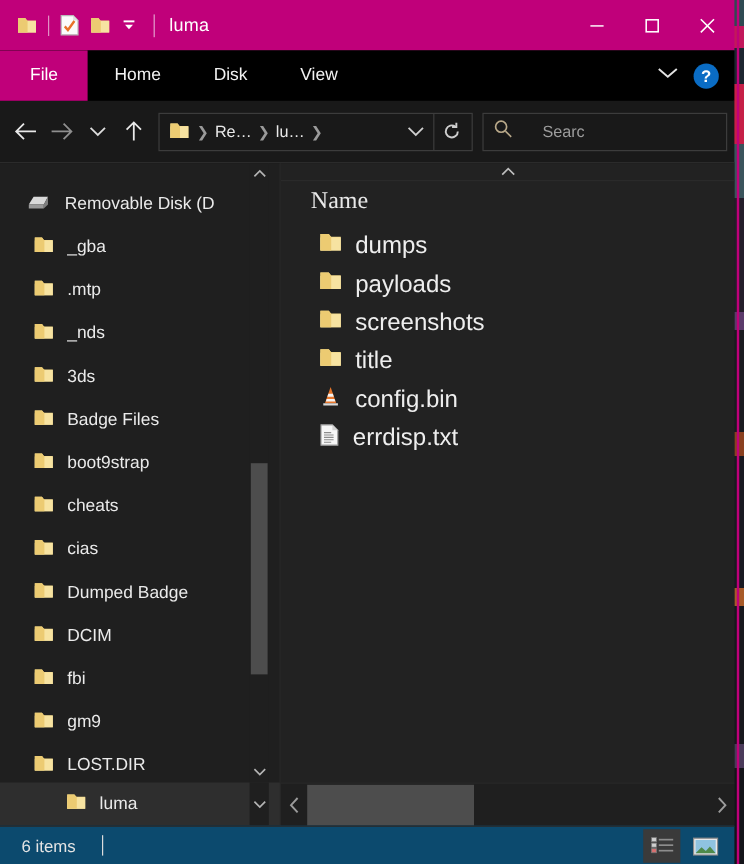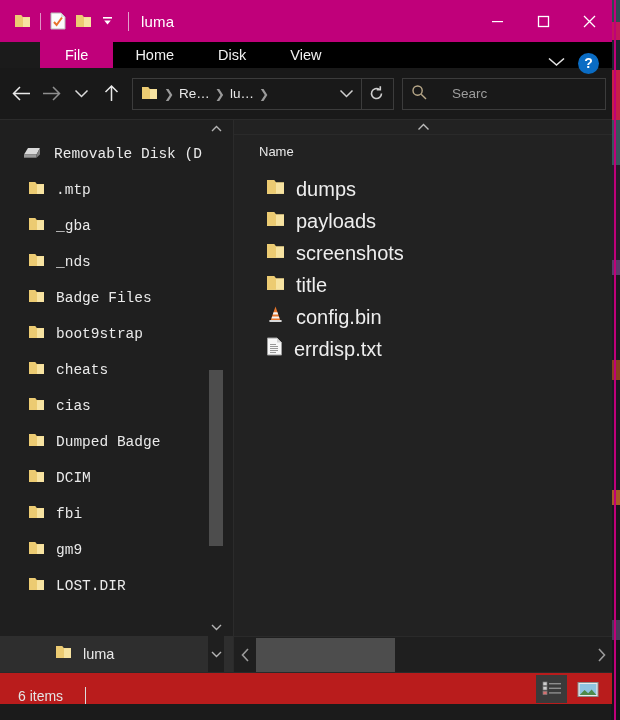--- a/index.html
+++ b/index.html
@@ -43,21 +43,21 @@
   .title-divider {
     width:1px; height:19px; background:#e39fcc; margin-left:14px;
   }
   .wincontrols { position:absolute; right:0; top:0; height:42px; display:flex; }
   .wc {
     width:46px; height:42px; display:flex; align-items:center; justify-content:center;
   }
 
   
   #ribbon {
-    height:26px; background:#000000; display:flex; align-items:stretch; position:relative;margin-left:40px;
+    height:42px; background:#000000; display:flex; align-items:stretch; position:relative;
   }
   .tab {
     display:flex; align-items:center; padding:0 22px; font-size:14.5px; color:#f2f2f2;
   }
   .tab.file { background:#c0007a; color:#fff; padding:0 25px; }
   .ribbon-right {
     position:absolute; right:8px; top:0; height:42px; display:flex; align-items:center; gap:12px;
   }
   .help-btn {
     width:21px; height:21px; border-radius:50%; background:#0a6cc4;
@@ -102,21 +102,21 @@
 
   
   #navpane {
     width:234px; background:#1f1f1f; position:relative; overflow:hidden;
     border-right:1px solid #2b2b2b;
   }
   .nav-scrollup {
     height:14px; display:flex; align-items:center; justify-content:center;
     color:#b8b8b8; font-size:10px;
   }
-  .nav-list { padding-top:2px;font-family:Liberation Mono, monospace; }
+  .nav-list { padding-top:2px; }
   .nav-item {
     height:36px; display:flex; align-items:center; padding-left:28px; gap:11px;
     font-size:14.5px; color:#eaeaea; white-space:nowrap;
   }
   .nav-item.root { padding-left:22px; }
   
   #nav-scrollbar {
     position:absolute; right:9px; top:0; width:16px; height:516px;
     background:#1f1f1f;
   }
@@ -133,21 +133,21 @@
   }
 
   
   #filepane { flex:1; background:#222222; position:relative; overflow:hidden; }
   .file-scrollup {
     height:15px; display:flex; align-items:center; justify-content:center;
     color:#bdbdbd; font-size:10px; border-bottom:1px solid #2a2a2a;
   }
   .col-header {
     height:32px; display:flex; align-items:center; padding-left:25px;
-    font-size:13px; color:#e8e8e8;
+    font-size:20px; color:#e8e8e8;font-family:Liberation Serif, serif;
   }
   .file-list { padding-top:6px; }
   .file-item {
     height:32px; display:flex; align-items:center; padding-left:32px; gap:11px;
     font-size:20px; color:#eeeeee; white-space:nowrap;
   }
 
   
   #bottomrow { display:flex; height:36px; background:#1f1f1f; }
   #bc-left {
@@ -172,21 +172,21 @@
     color:#9b9b9b; font-size:13px;
   }
   .hs-arrow.right { position:absolute; right:0; top:0; }
   #hs-track { flex:1; height:36px; position:relative; }
   #hs-thumb {
     position:absolute; left:0; top:1px; width:139px; height:34px; background:#4d4d4d;
   }
 
   
   #statusbar {
-    height:32px; background:#b91c1c; display:flex; align-items:flex-end;
+    height:32px; background:#0c4a6e; display:flex; align-items:center;
     padding-left:18px; position:relative; border-top:1px solid #2a2a2a;
   }
   .status-text { font-size:14px; color:#e4e4e4; }
   .status-caret { width:1px; height:17px; background:#dcdcdc; margin-left:22px; }
   .view-btns { position:absolute; right:9px; top:0; height:32px; display:flex; gap:5px; align-items:center; }
   .view-btn {
     width:31px; height:28px; display:flex; align-items:center; justify-content:center;
   }
   .view-btn.active { background:#3a3a3a; }
 </style>
@@ -342,37 +342,45 @@
           </span>
           <span>Removable Disk (D</span>
         </div>
 
         <div class="nav-item">
           <span><svg width="17" height="15" viewBox="0 0 17 15">
                 <path d="M1 1h6l1.6 2H16v10H1z" fill="#f2d98a"></path>
                 <path d="M1 3.4h7.6L16 3.4v9.6H1z" fill="#f7e3a1"></path>
                 <path d="M1 1h6l1.6 2H9V13H1z" fill="#eccb72"></path>
               </svg></span>
+          <span>_gba</span>
+        </div>
+        <div class="nav-item">
+          <span><svg width="17" height="15" viewBox="0 0 17 15">
+                <path d="M1 1h6l1.6 2H16v10H1z" fill="#f2d98a"></path>
+                <path d="M1 3.4h7.6L16 3.4v9.6H1z" fill="#f7e3a1"></path>
+                <path d="M1 1h6l1.6 2H9V13H1z" fill="#eccb72"></path>
+              </svg></span>
           <span>.mtp</span>
         </div>
         <div class="nav-item">
           <span><svg width="17" height="15" viewBox="0 0 17 15">
                 <path d="M1 1h6l1.6 2H16v10H1z" fill="#f2d98a"></path>
                 <path d="M1 3.4h7.6L16 3.4v9.6H1z" fill="#f7e3a1"></path>
                 <path d="M1 1h6l1.6 2H9V13H1z" fill="#eccb72"></path>
               </svg></span>
-          <span>_gba</span>
-        </div>
-        <div class="nav-item">
-          <span><svg width="17" height="15" viewBox="0 0 17 15">
-                <path d="M1 1h6l1.6 2H16v10H1z" fill="#f2d98a"></path>
-                <path d="M1 3.4h7.6L16 3.4v9.6H1z" fill="#f7e3a1"></path>
-                <path d="M1 1h6l1.6 2H9V13H1z" fill="#eccb72"></path>
-              </svg></span>
           <span>_nds</span>
+        </div>
+        <div class="nav-item">
+          <span><svg width="17" height="15" viewBox="0 0 17 15">
+                <path d="M1 1h6l1.6 2H16v10H1z" fill="#f2d98a"></path>
+                <path d="M1 3.4h7.6L16 3.4v9.6H1z" fill="#f7e3a1"></path>
+                <path d="M1 1h6l1.6 2H9V13H1z" fill="#eccb72"></path>
+              </svg></span>
+          <span>3ds</span>
         </div>
         <div class="nav-item">
           <span><svg width="17" height="15" viewBox="0 0 17 15">
                 <path d="M1 1h6l1.6 2H16v10H1z" fill="#f2d98a"></path>
                 <path d="M1 3.4h7.6L16 3.4v9.6H1z" fill="#f7e3a1"></path>
                 <path d="M1 1h6l1.6 2H9V13H1z" fill="#eccb72"></path>
               </svg></span>
           <span>Badge Files</span>
         </div>
         <div class="nav-item">

